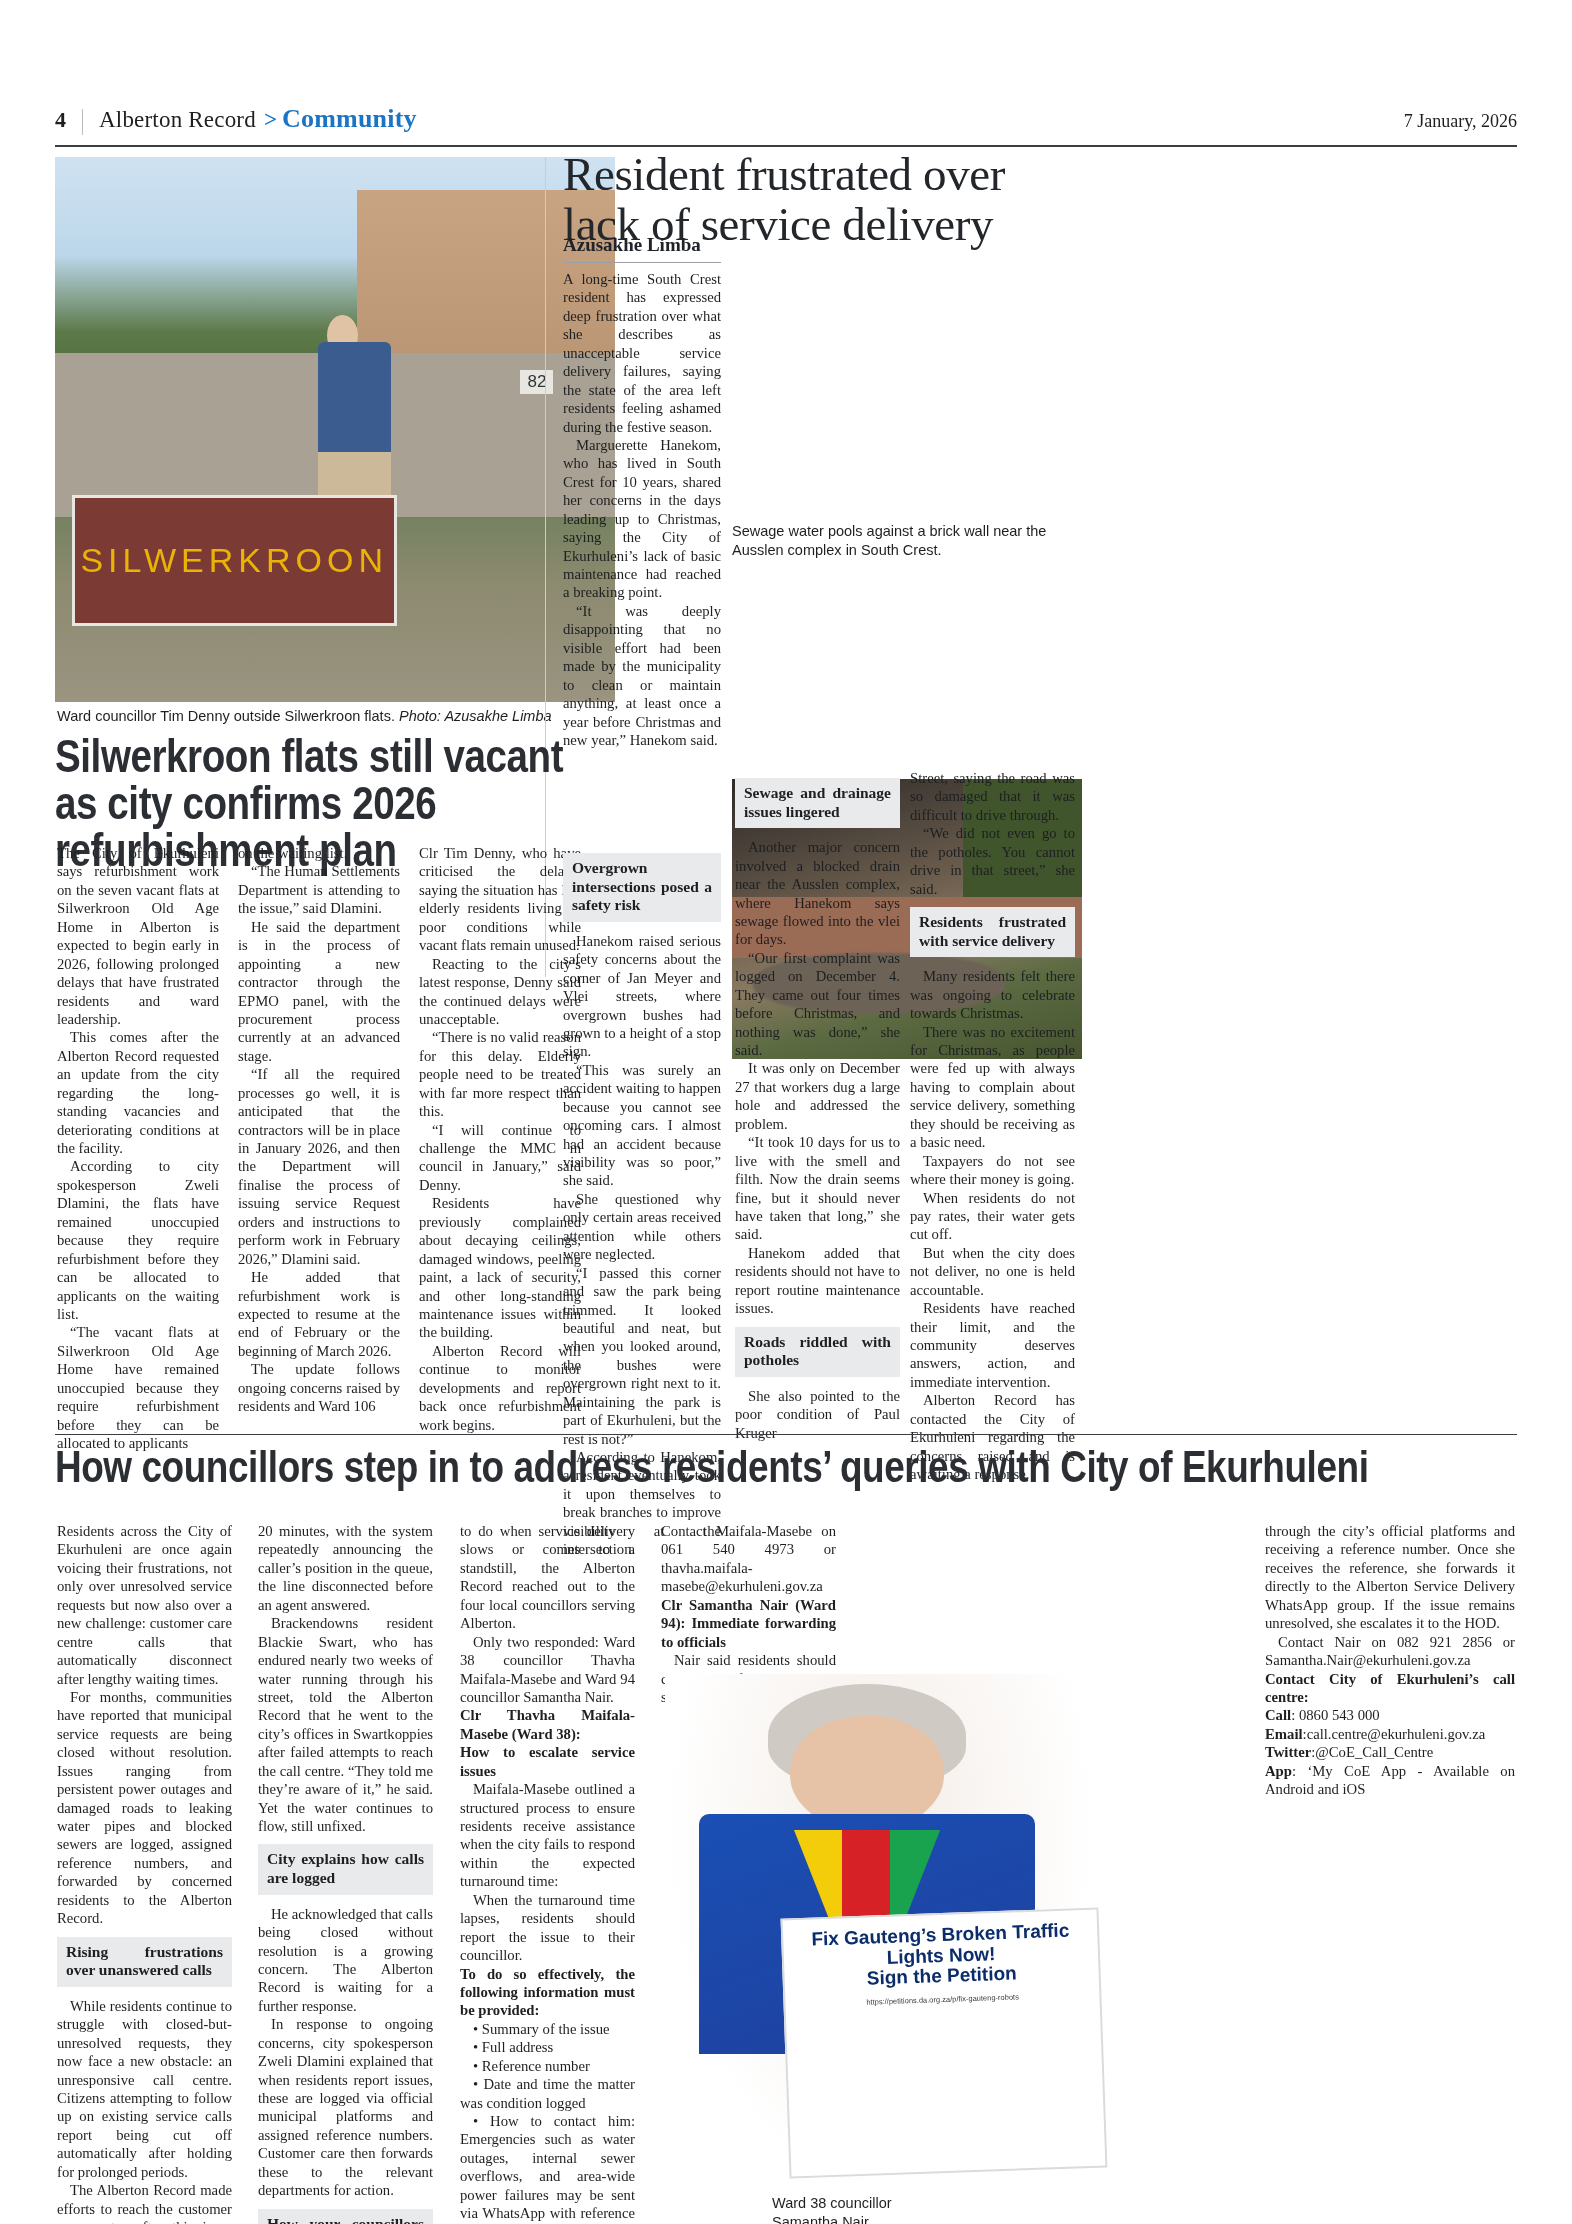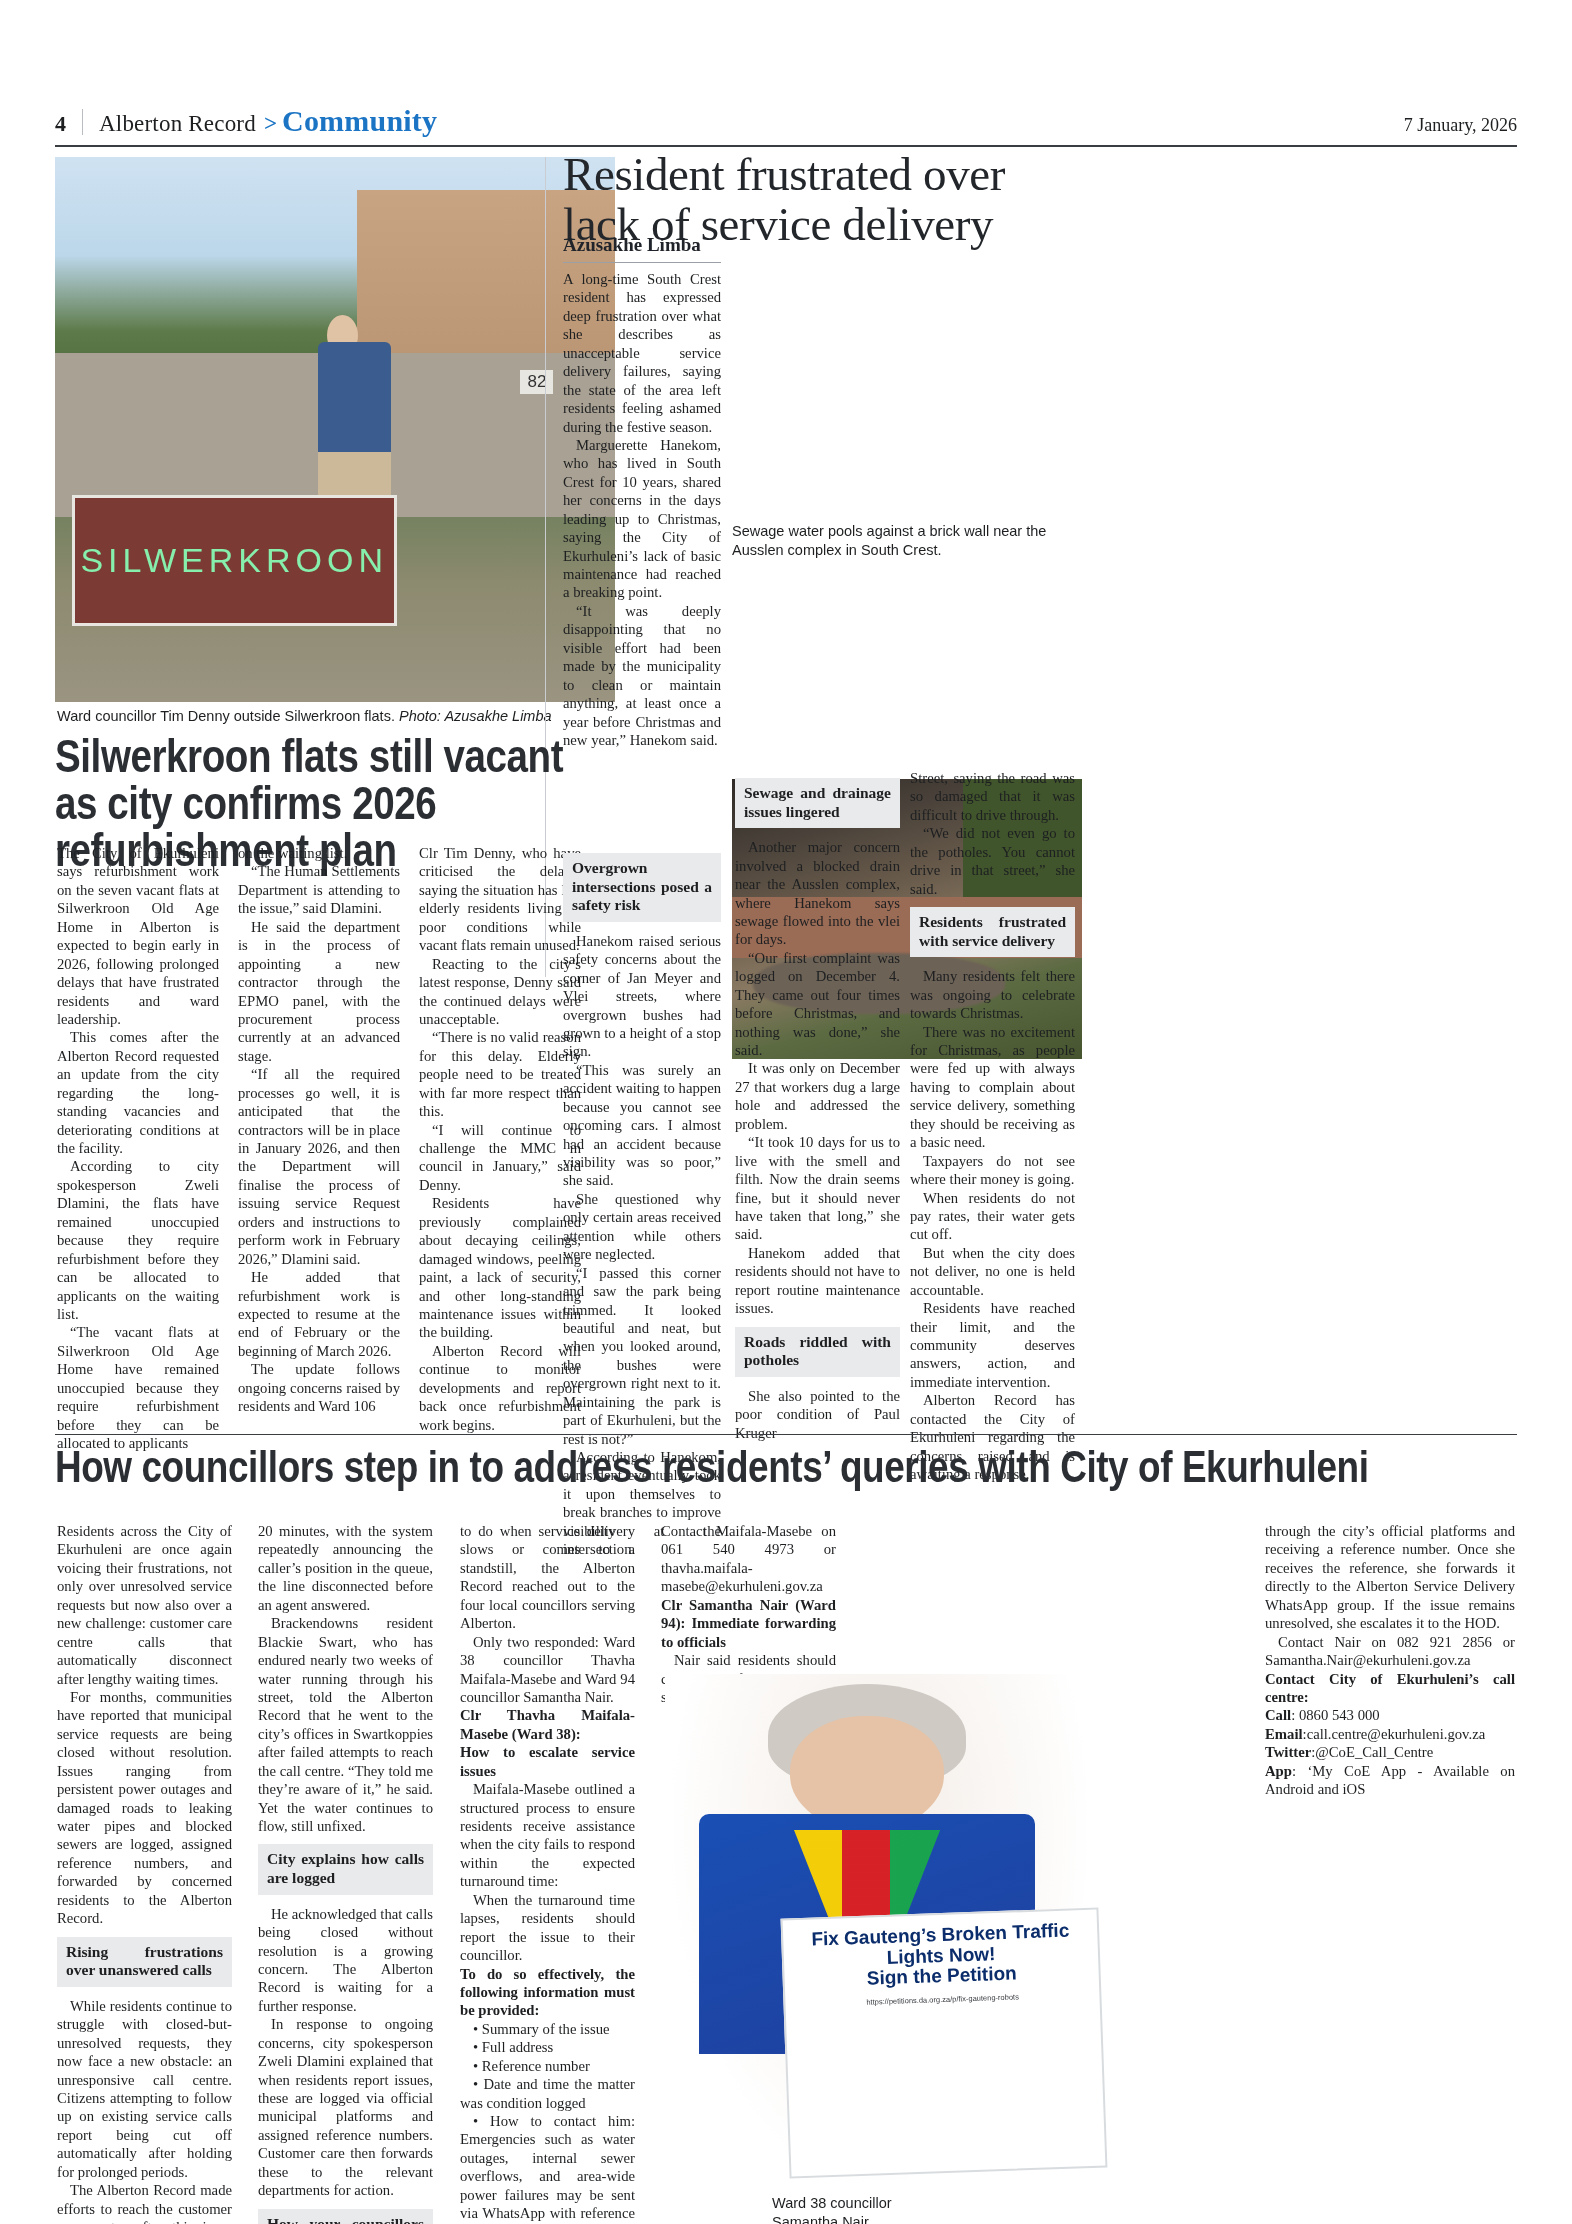--- a/index.html
+++ b/index.html
@@ -14,21 +14,21 @@
 
   
   .masthead {
     position: absolute; left: 55px; top: 60px; width: 1462px; height: 36px;
     display: flex; align-items: baseline;
   }
   .folio-num { font-size: 22px; font-weight: bold; font-family: "Liberation Serif", serif; }
   .folio-rule { width: 1px; height: 26px; background: #b9bcc0; margin: 0 16px; align-self: center; }
   .pub-name { font-size: 23px; letter-spacing: .2px; }
   .sect-arrow { color: #1b74c4; font-weight: bold; font-size: 23px; margin: 0 5px 0 8px; }
-  .sect-name { color: #1b74c4; font-weight: bold; font-size: 30px; letter-spacing: .2px; }
+  .sect-name { color: #1b74c4; font-weight: bold; font-size: 26px; letter-spacing: .2px; }
   .issue-date { margin-left: auto; font-size: 18px; }
   .masthead-rule {
     position: absolute; left: 55px; top: 101px; width: 1462px; height: 2px; background: #3a3d42;
   }
 
   
   .photo { position: absolute; overflow: hidden; background: #cfd4d8; }
   .cap {
     position: absolute; font-family: "Liberation Sans", sans-serif;
     font-size: 14.5px; line-height: 1.28; color: #1d1f21;
@@ -75,21 +75,21 @@
   .vrule { position: absolute; width: 1px; background: #c9ccd0;
            background-image: linear-gradient(to bottom,#c9ccd0 50%, transparent 50%);
            background-size: 1px 4px; }
   .hrule { position: absolute; height: 1px; background: #3a3d42; }
 
   
   .ph-sil { background: linear-gradient(180deg,#cfe2f2 0%, #bcd7ea 18%, #5d7a4a 32%, #43612f 48%, #6d7f5b 62%, #8c8a6f 78%, #9a9481 100%); position:relative;margin-top:44px; }
   .ph-sil .wall { position:absolute; left:0; top:36%; width:100%; height:30%; background:#a9a193; }
   .ph-sil .bldg { position:absolute; right:0; top:6%; width:46%; height:52%; background:linear-gradient(180deg,#c9a483,#b08d6b); }
   .ph-sil .sign { position:absolute; left:3%; top:62%; width:58%; height:24%; background:#7c3a34; border:3px solid #e8e6e1; display:flex; align-items:center; justify-content:center; }
-  .ph-sil .sign span { font-family:"Liberation Sans", sans-serif; color:#86efac; font-size:34px; letter-spacing:5px; }
+  .ph-sil .sign span { font-family:"Liberation Sans", sans-serif; color:#eab308; font-size:34px; letter-spacing:5px; }
   .ph-sil .person { position:absolute; left:47%; top:34%; width:13%; height:44%; background:linear-gradient(180deg,#3a5c8f 0 46%, #cbb99a 46% 100%); border-radius:6px 6px 2px 2px; }
   .ph-sil .head { position:absolute; left:48.6%; top:29%; width:5.5%; height:7.5%; border-radius:50%; background:#e0c2a4; }
   .ph-sil .num { position:absolute; right:11%; top:39%; background:#e8e6e1; color:#333; font-family:"Liberation Sans",sans-serif; font-size:17px; padding:2px 7px; }
 
   .ph-sew { background: linear-gradient(165deg,#2f2a26 0%, #4a423a 20%, #6a5c4c 40%, #8a7a63 58%, #5d6b43 74%, #46552f 100%); position:relative; }
   .ph-sew .bricks { position:absolute; left:0; top:42%; width:100%; height:22%; background:#9a6b55; }
   .ph-sew .water { position:absolute; left:6%; top:62%; width:72%; height:22%; background:#6d6256; border-radius:46%; filter:blur(1px); }
   .ph-sew .green { position:absolute; right:0; top:0; width:34%; height:46%; background:#41552c; }
 
   .ph-woman { position:relative; background: transparent; }

